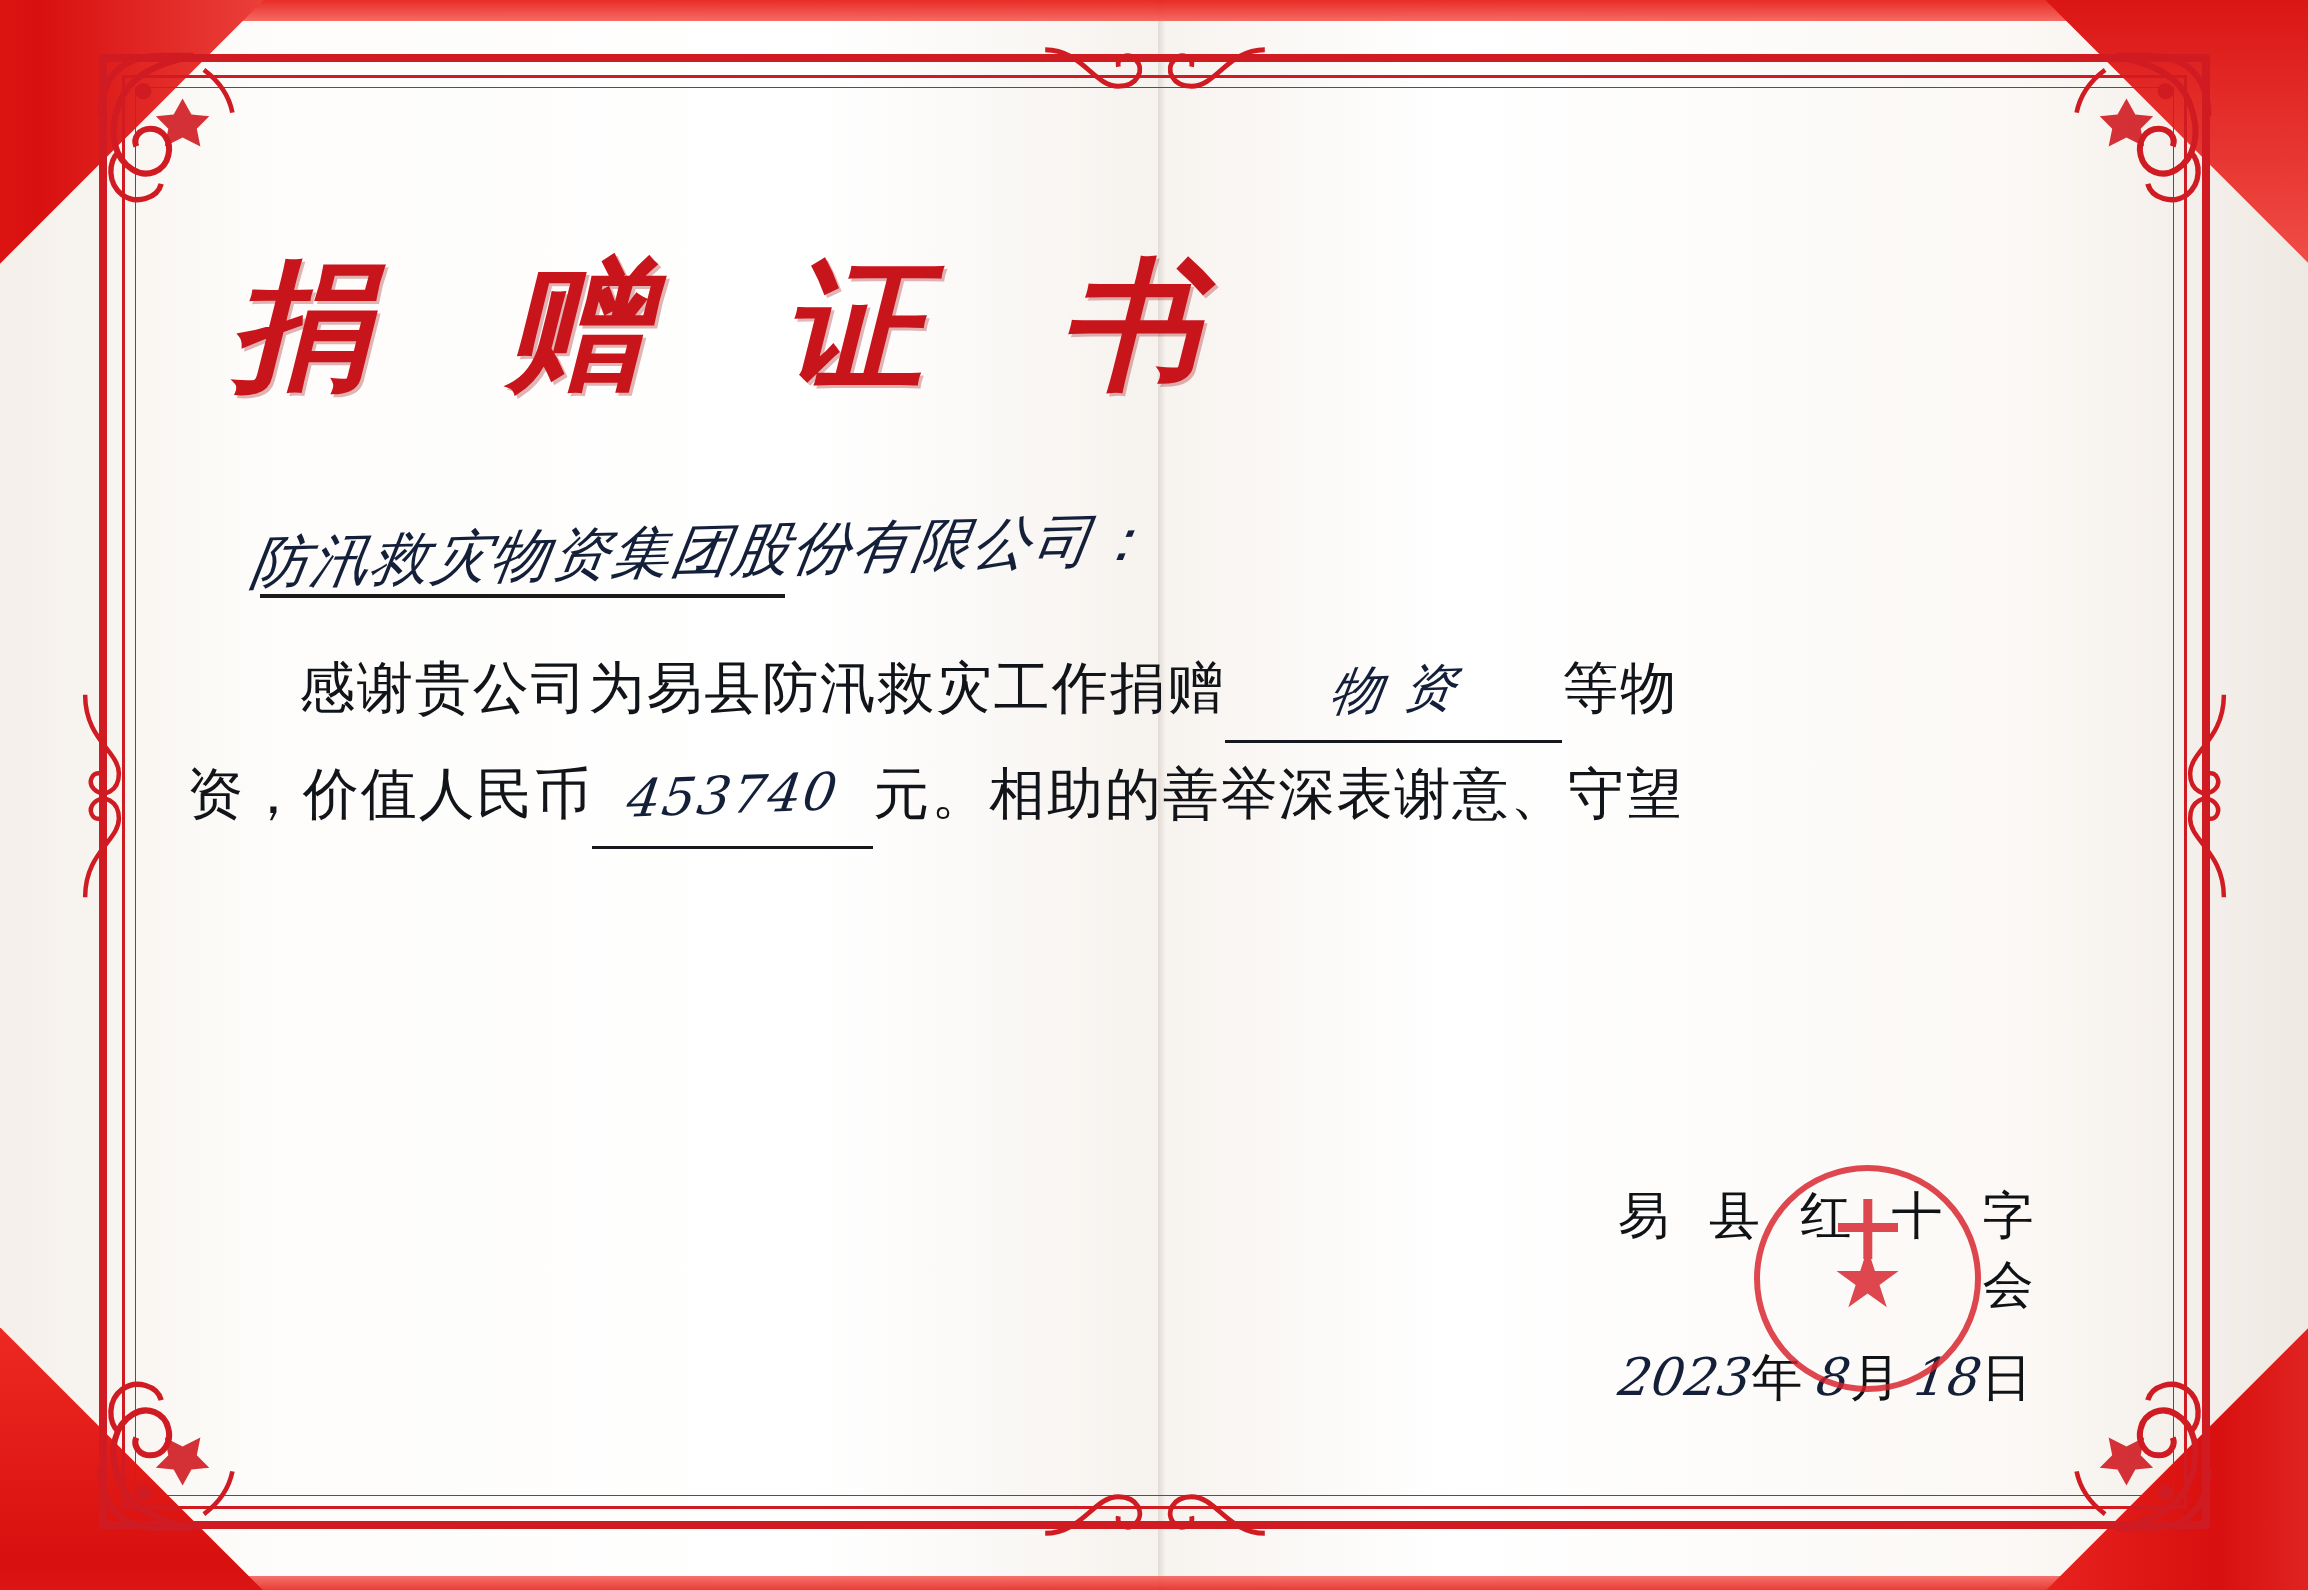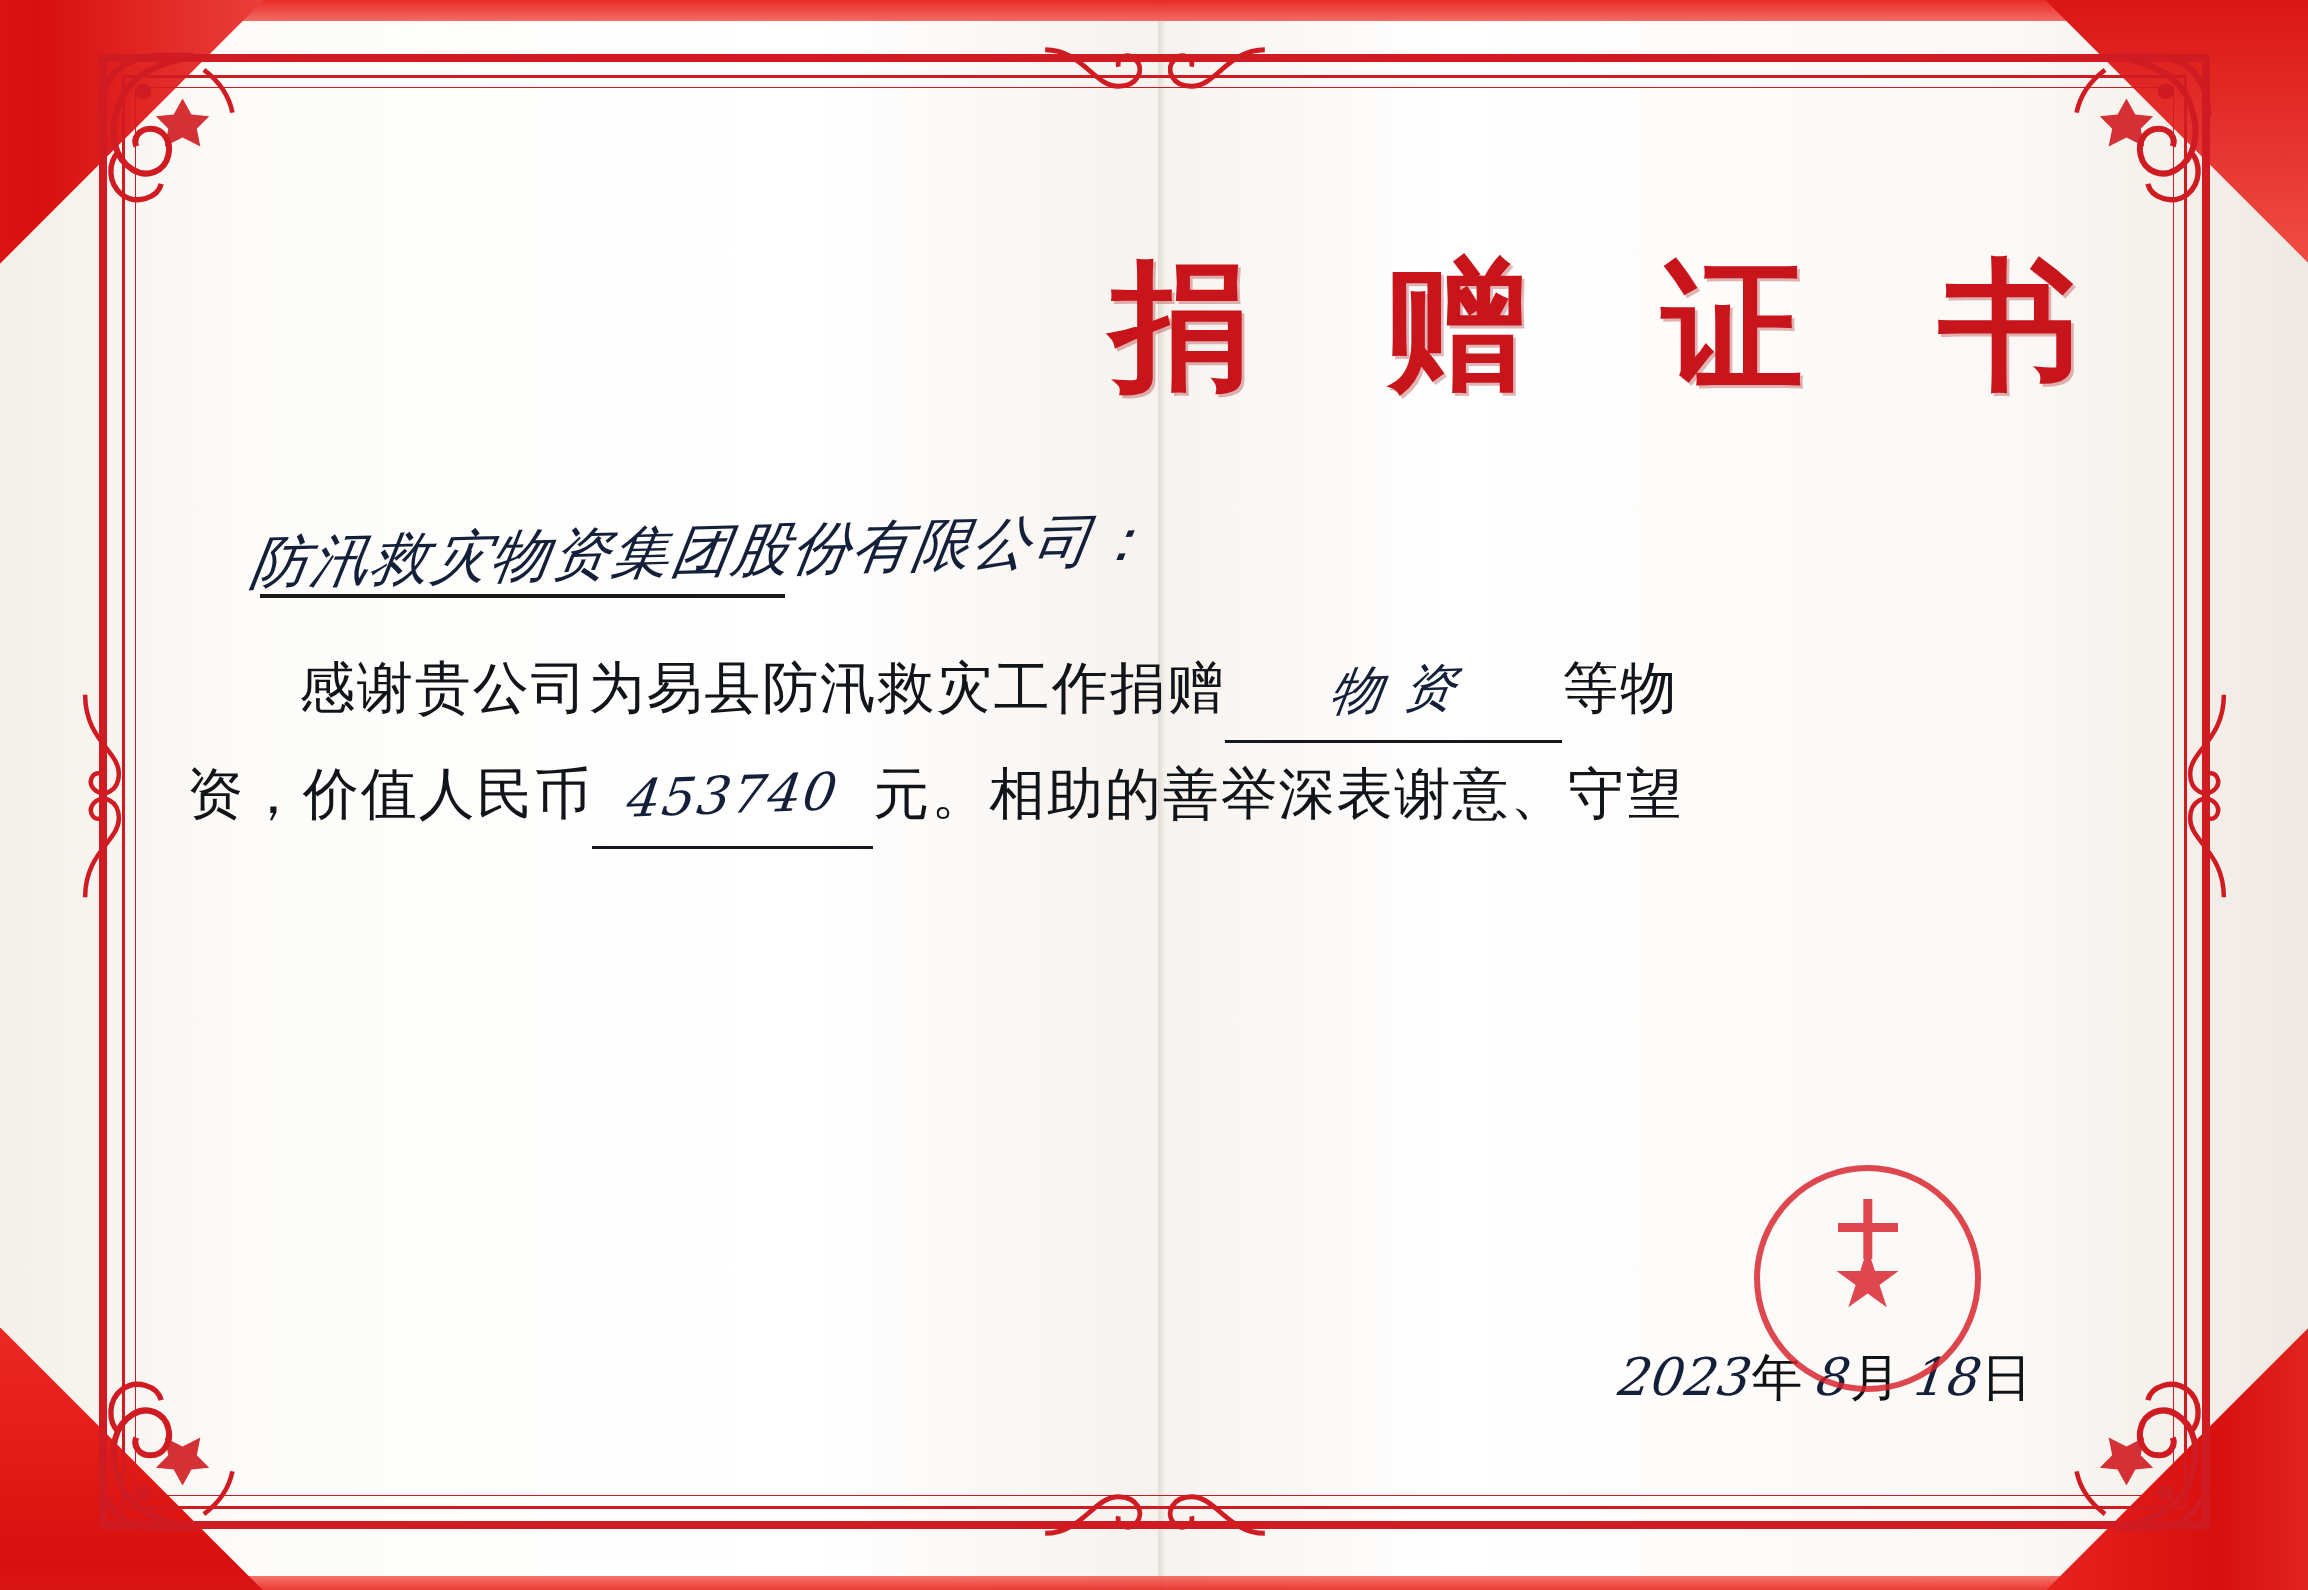--- a/index.html
+++ b/index.html
@@ -125,30 +125,31 @@
   .edge-right  { right: 71px; top: 50%;  width: 62px;  height: 225px; transform: translateY(-50%) scaleX(-1); }
 
   
   .content {
     position: absolute;
     left: 187px; top: 159px;
     right: 187px; bottom: 141px;
   }
 
   .cert-title {
-    text-align: right;
+    text-align: left;
     margin-top: 73px;
     font-family: "DejaVu Serif", serif;
     font-weight: bold;
     font-size: 141px;
     letter-spacing: 43px;
     color: #c8151c;
     text-shadow: 2.8px 2.8px 0 rgba(160,10,14,.30);
     white-space: nowrap;
     padding-left: 43px;
+    font-style: italic;
   }
 
   .salutation-row {
     position: relative;
     margin-top: 90px;
     padding-left: 66px;
     height: 90px;
   }
   .handwriting {
     font-family: "DejaVu Serif", serif;
@@ -344,20 +345,21 @@
     <div class="body-text">
       <div class="body-line indent">
         <span>感谢贵公司为易县防汛救灾工作捐赠</span><span class="fill-slot fill-goods"><span class="fill-ink">物 资</span></span><span>等物</span>
       </div>
       <div class="body-line">
         <span>资，价值人民币</span><span class="fill-slot fill-amount"><span class="fill-ink">453740</span></span><span>元。相助的善举深表谢意、守望</span>
       </div>
     </div>
 
     <div class="sign-block">
+      <div class="issuer">易 县 红 十 字 会</div>
       <div class="date-line">
         <span class="date-hand">2023</span><span>年</span>
         <span class="date-hand">8</span><span>月</span>
         <span class="date-hand">18</span><span>日</span>
       </div>
     </div>
 
     <div class="seal">
       <div class="seal-cross-v"></div>
       <div class="seal-cross-h"></div>

